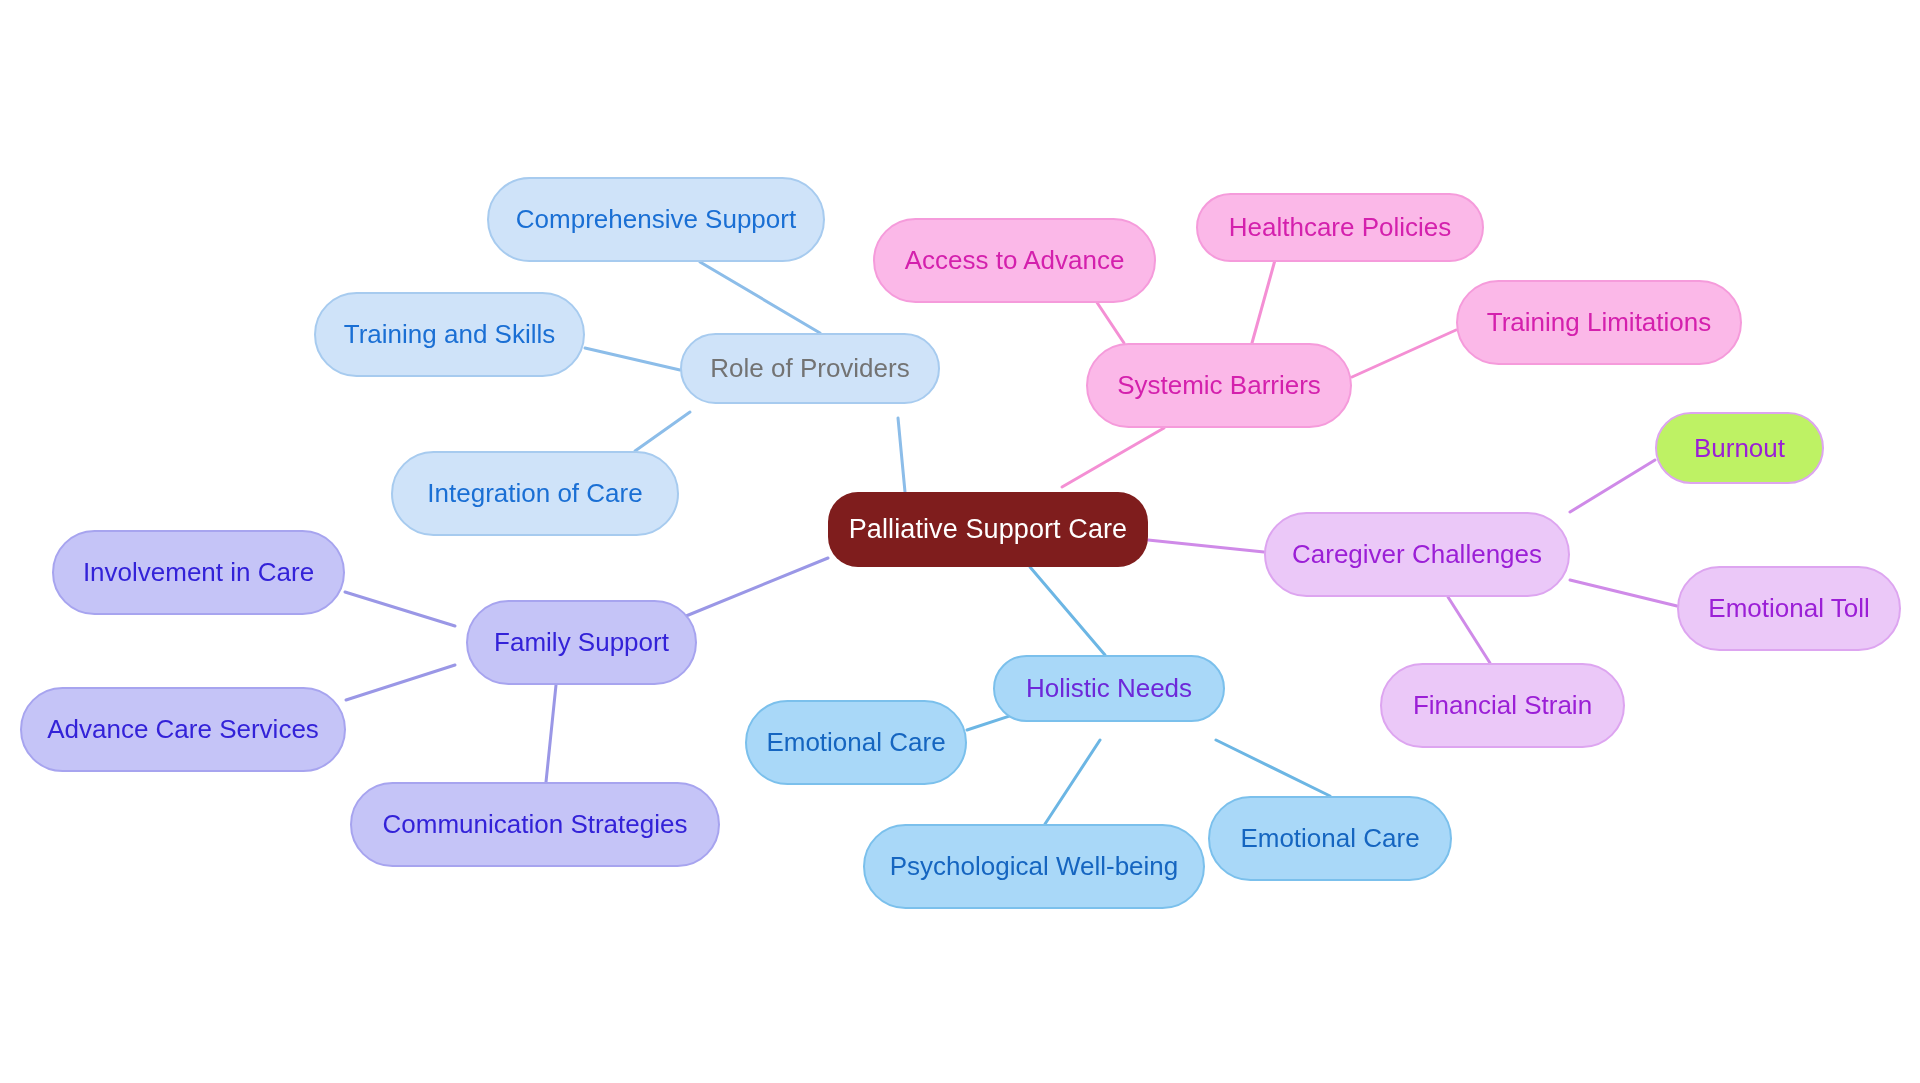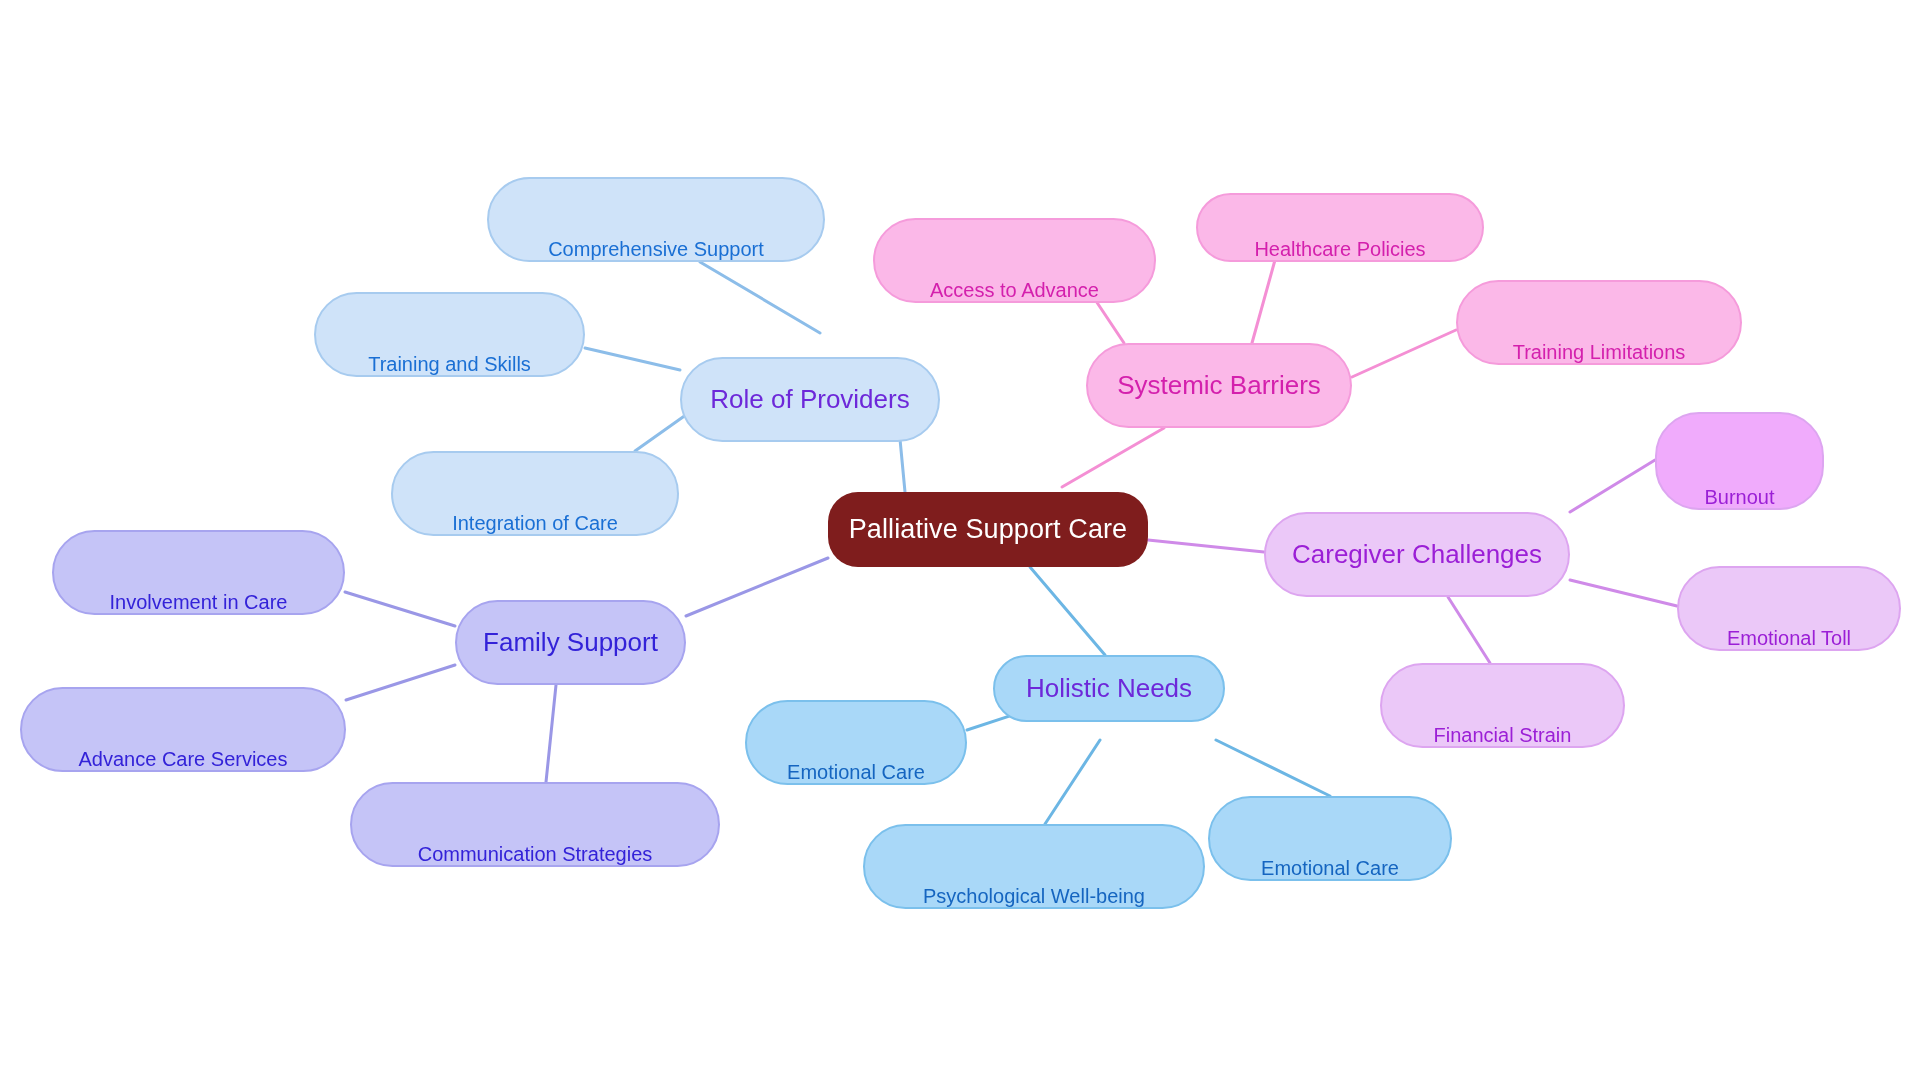--- a/index.html
+++ b/index.html
@@ -42,22 +42,21 @@
   .node-root {
     border-radius: 30px;
     border-width: 0;
     font-size: 27px;
     letter-spacing: 0.1px;
   }
   .node-branch {
     font-size: 26px;
   }
   .node-leaf {
-    font-size: 20px;
-    align-items: flex-end;
+    font-size: 26px;
   }
 </style>
 </head>
 <body>
 
 <div id="mindmap-canvas">
   <svg id="edge-layer" viewBox="0 0 1920 1083" xmlns="http://www.w3.org/2000/svg">
       <line x1="905" y1="492" x2="898" y2="418" stroke="#8cbde9" stroke-width="3" stroke-linecap="round"></line>
       <line x1="820" y1="333" x2="700" y2="262" stroke="#8cbde9" stroke-width="3" stroke-linecap="round"></line>
       <line x1="680" y1="370" x2="585" y2="348" stroke="#8cbde9" stroke-width="3" stroke-linecap="round"></line>
@@ -76,21 +75,21 @@
       <line x1="556" y1="685" x2="546" y2="782" stroke="#9a97e6" stroke-width="3" stroke-linecap="round"></line>
       <line x1="1030" y1="567" x2="1105" y2="655" stroke="#6cb6e4" stroke-width="3" stroke-linecap="round"></line>
       <line x1="1043" y1="705" x2="967" y2="730" stroke="#6cb6e4" stroke-width="3" stroke-linecap="round"></line>
       <line x1="1100" y1="740" x2="1045" y2="824" stroke="#6cb6e4" stroke-width="3" stroke-linecap="round"></line>
       <line x1="1216" y1="740" x2="1330" y2="796" stroke="#6cb6e4" stroke-width="3" stroke-linecap="round"></line>
     </svg>
   <div id="node-layer">
       <div class="node node-root" style="background: #7f1d1d; color: rgb(255, 255, 255); left: 828px; top: 492px; width: 320px; height: 75px;">
         <span>Palliative Support Care</span>
       </div>
-      <div class="node node-branch" style="background: rgb(207, 227, 249); border-color: rgb(167, 203, 239); color: #6d28d9; left: 680px; top: 333px; width: 260px; height: 85px; margin-top: 24px;">
+      <div class="node node-branch" style="background: rgb(207, 227, 249); border-color: rgb(167, 203, 239); color: #737373; left: 680px; top: 333px; width: 260px; height: 71px;">
         <span>Role of Providers</span>
       </div>
       <div class="node node-leaf" style="background: rgb(207, 227, 249); border-color: rgb(167, 203, 239); color: rgb(26, 111, 212); left: 487px; top: 177px; width: 338px; height: 85px;">
         <span>Comprehensive Support</span>
       </div>
       <div class="node node-leaf" style="background: rgb(207, 227, 249); border-color: rgb(167, 203, 239); color: rgb(26, 111, 212); left: 314px; top: 292px; width: 271px; height: 85px;">
         <span>Training and Skills</span>
       </div>
       <div class="node node-leaf" style="background: rgb(207, 227, 249); border-color: rgb(167, 203, 239); color: rgb(26, 111, 212); left: 391px; top: 451px; width: 288px; height: 85px;">
         <span>Integration of Care</span>
@@ -103,30 +102,30 @@
       </div>
       <div class="node node-leaf" style="background: rgb(251, 184, 232); border-color: rgb(245, 155, 219); color: rgb(212, 32, 173); left: 1196px; top: 175px; width: 288px; height: 69px; margin-top: 18px;">
         <span>Healthcare Policies</span>
       </div>
       <div class="node node-leaf" style="background: rgb(251, 184, 232); border-color: rgb(245, 155, 219); color: rgb(212, 32, 173); left: 1456px; top: 280px; width: 286px; height: 85px;">
         <span>Training Limitations</span>
       </div>
       <div class="node node-branch" style="background: rgb(235, 200, 248); border-color: rgb(221, 165, 240); color: rgb(155, 31, 214); left: 1264px; top: 512px; width: 306px; height: 85px;">
         <span>Caregiver Challenges</span>
       </div>
-      <div class="node node-leaf" style="background: #f0abfc; border-color: rgb(221, 165, 240); color: rgb(155, 31, 214); left: 1655px; top: 412px; width: 169px; height: 98px;">
+      <div class="node node-leaf" style="background: #bef264; border-color: rgb(221, 165, 240); color: rgb(155, 31, 214); left: 1655px; top: 412px; width: 169px; height: 72px;">
         <span>Burnout</span>
       </div>
       <div class="node node-leaf" style="background: rgb(235, 200, 248); border-color: rgb(221, 165, 240); color: rgb(155, 31, 214); left: 1677px; top: 566px; width: 224px; height: 85px;">
         <span>Emotional Toll</span>
       </div>
       <div class="node node-leaf" style="background: rgb(235, 200, 248); border-color: rgb(221, 165, 240); color: rgb(155, 31, 214); left: 1380px; top: 663px; width: 245px; height: 85px;">
         <span>Financial Strain</span>
       </div>
-      <div class="node node-branch" style="background: rgb(197, 196, 247); border-color: rgb(167, 164, 239); color: rgb(51, 34, 216); left: 455px; top: 600px; width: 231px; height: 85px;">
+      <div class="node node-branch" style="background: rgb(197, 196, 247); border-color: rgb(167, 164, 239); color: rgb(51, 34, 216); left: 466px; top: 600px; width: 231px; height: 85px;">
         <span>Family Support</span>
       </div>
       <div class="node node-leaf" style="background: rgb(197, 196, 247); border-color: rgb(167, 164, 239); color: rgb(51, 34, 216); left: 52px; top: 530px; width: 293px; height: 85px;">
         <span>Involvement in Care</span>
       </div>
       <div class="node node-leaf" style="background: rgb(197, 196, 247); border-color: rgb(167, 164, 239); color: rgb(51, 34, 216); left: 20px; top: 687px; width: 326px; height: 85px;">
         <span>Advance Care Services</span>
       </div>
       <div class="node node-leaf" style="background: rgb(197, 196, 247); border-color: rgb(167, 164, 239); color: rgb(51, 34, 216); left: 350px; top: 782px; width: 370px; height: 85px;">
         <span>Communication Strategies</span>

